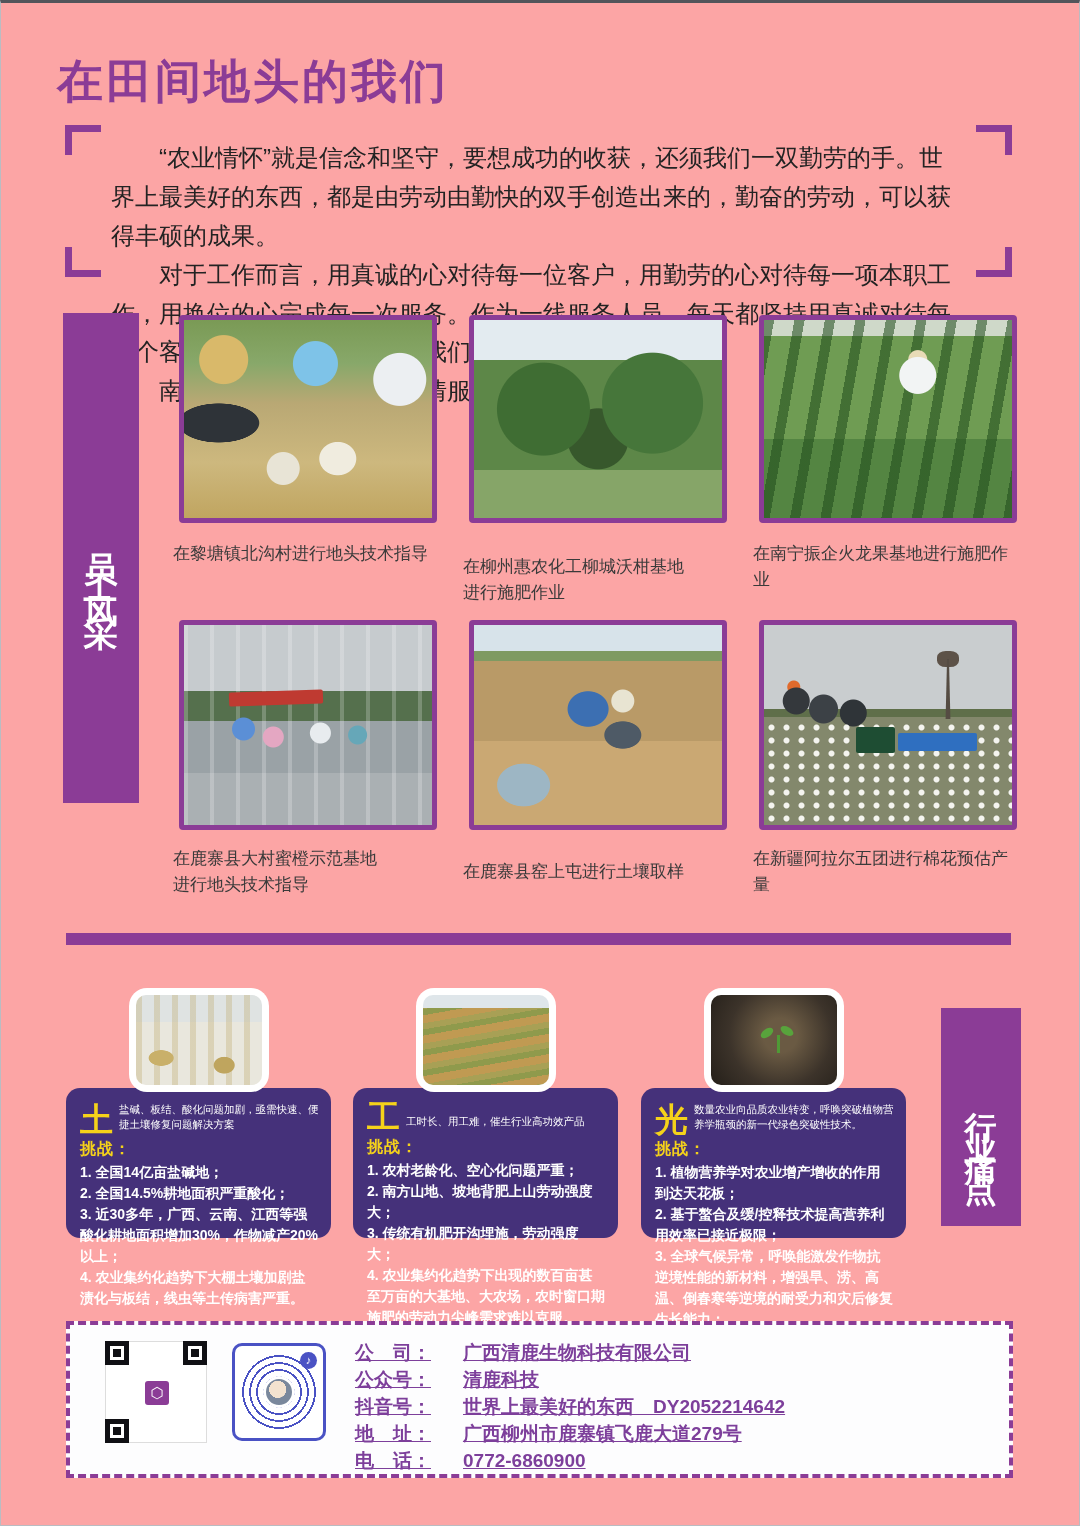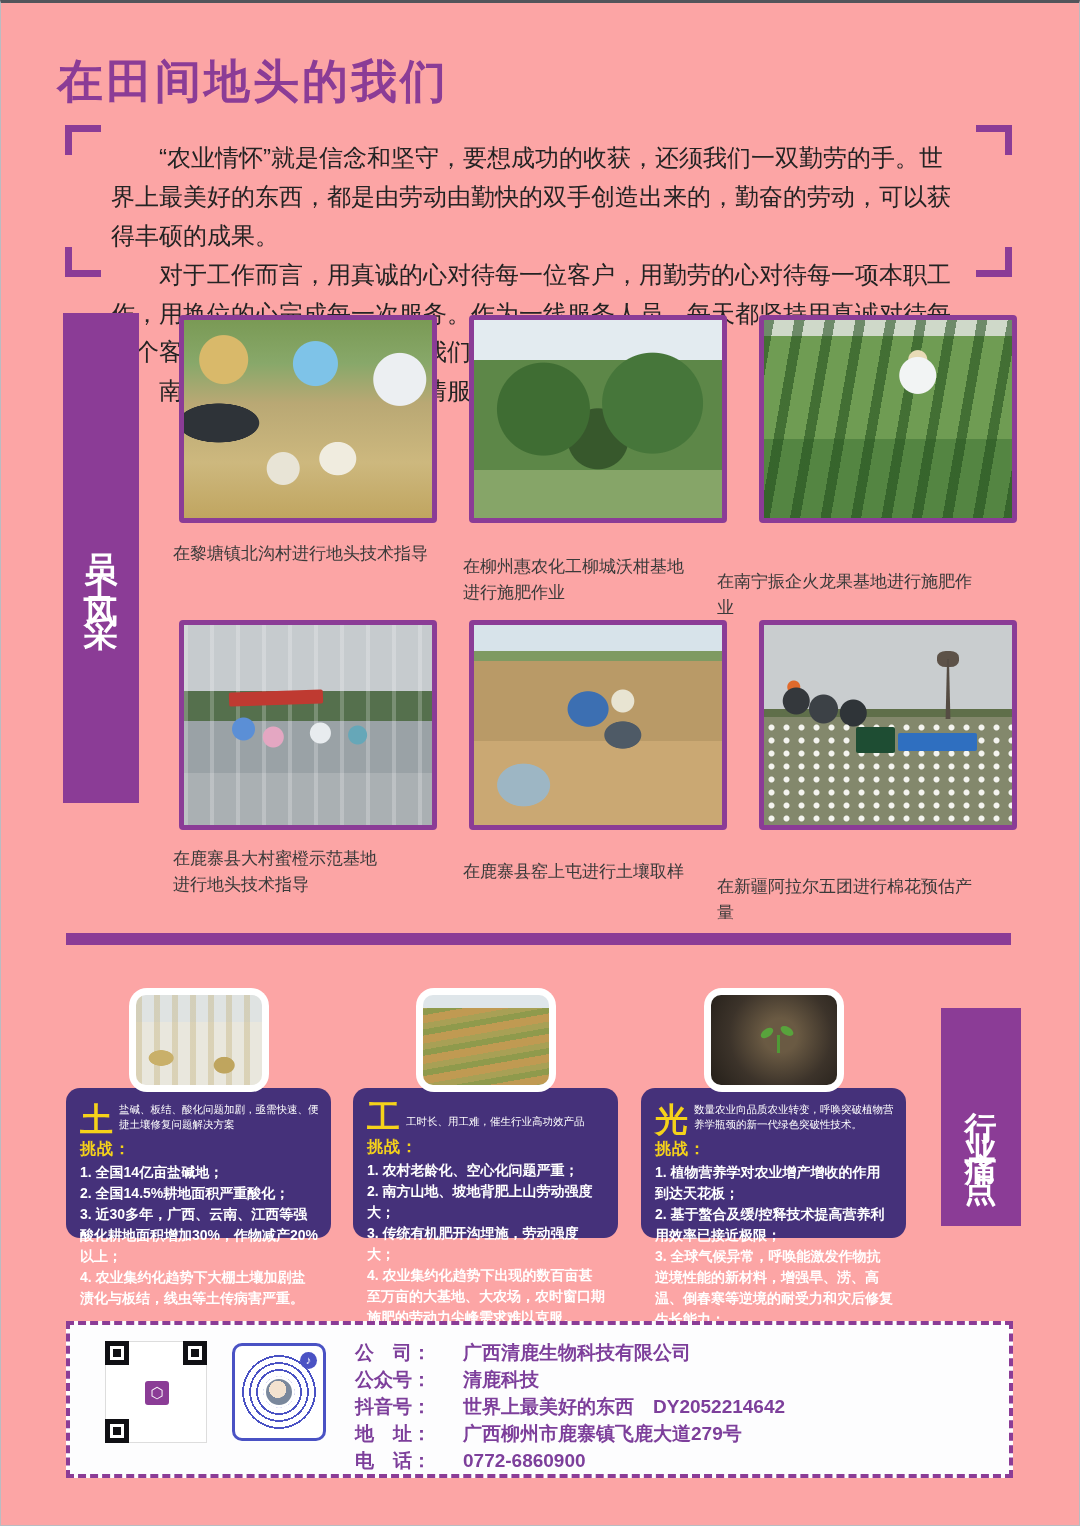--- a/index.html
+++ b/index.html
@@ -42,21 +42,21 @@
     overflow:hidden;background:#ddd;
   }
   .row1{top:312px;height:208px;}
   .row2{top:617px;height:210px;}
   .col1{left:178px;} .col2{left:468px;} .col3{left:758px;}
   .caption{
     position:absolute;width:270px;text-align:left;color:#3a3a3a;
     font-size:17px;line-height:1.55;white-space:pre-line;
   }
   .caprow1{top:538px;} .caprow2{top:843px;}
-  .capcol1{left:172px;} .capcol2{left:462px;margin-top:13px;} .capcol3{left:716px;margin-top:28px;}
+  .capcol1{left:172px;} .capcol2{left:462px;margin-top:13px;} .capcol3{left:752px;}
 
   .scene{position:absolute;inset:0;}
   
   .scene1{background:
     radial-gradient(circle at 16% 20%, #d9b96a 0 24px, rgba(0,0,0,0) 25px),
     radial-gradient(circle at 53% 22%, #7ec3e8 0 22px, rgba(0,0,0,0) 23px),
     radial-gradient(circle at 87% 30%, #eceff2 0 26px, rgba(0,0,0,0) 27px),
     radial-gradient(ellipse at 14% 52%, #2e3338 0 40px, rgba(0,0,0,0) 41px),
     radial-gradient(ellipse at 62% 70%, #f0ecdf 0 18px, rgba(0,0,0,0) 19px),
     radial-gradient(ellipse at 40% 75%, #e8e4d6 0 16px, rgba(0,0,0,0) 17px),
@@ -172,21 +172,21 @@
     border:3px solid #4a52c4;border-radius:10px;overflow:hidden;
   }
   .qr2-rings{position:absolute;inset:5px;border-radius:50%;
     background:repeating-radial-gradient(circle at 50% 50%, #4a52c4 0 1.8px, rgba(0,0,0,0) 1.8px 7px);}
   .qr2-avatar{position:absolute;left:50%;top:50%;width:32px;height:32px;margin:-16px 0 0 -16px;
     border-radius:50%;background:radial-gradient(circle at 45% 40%, #f3e2cf 0 40%, #7a889c 41% 100%);
     border:3px solid #fff;}
   .qr2-note{position:absolute;right:6px;top:6px;width:17px;height:17px;border-radius:50%;
     background:#4a52c4;color:#fff;font-size:11px;line-height:17px;text-align:center;}
   .contact{position:absolute;left:285px;top:14px;font-size:19px;font-weight:700;color:#7d3f9b;}
-  .contact .row{display:flex;line-height:27px;}
+  .contact .row{display:flex;line-height:27px;text-decoration:underline;}
   .contact .lab{width:108px;flex:0 0 auto;}
   .contact .val{white-space:pre;}
 </style>
 </head>
 <body>
 
 <div class="page">
 
   <div class="title">在田间地头的我们</div>
 

